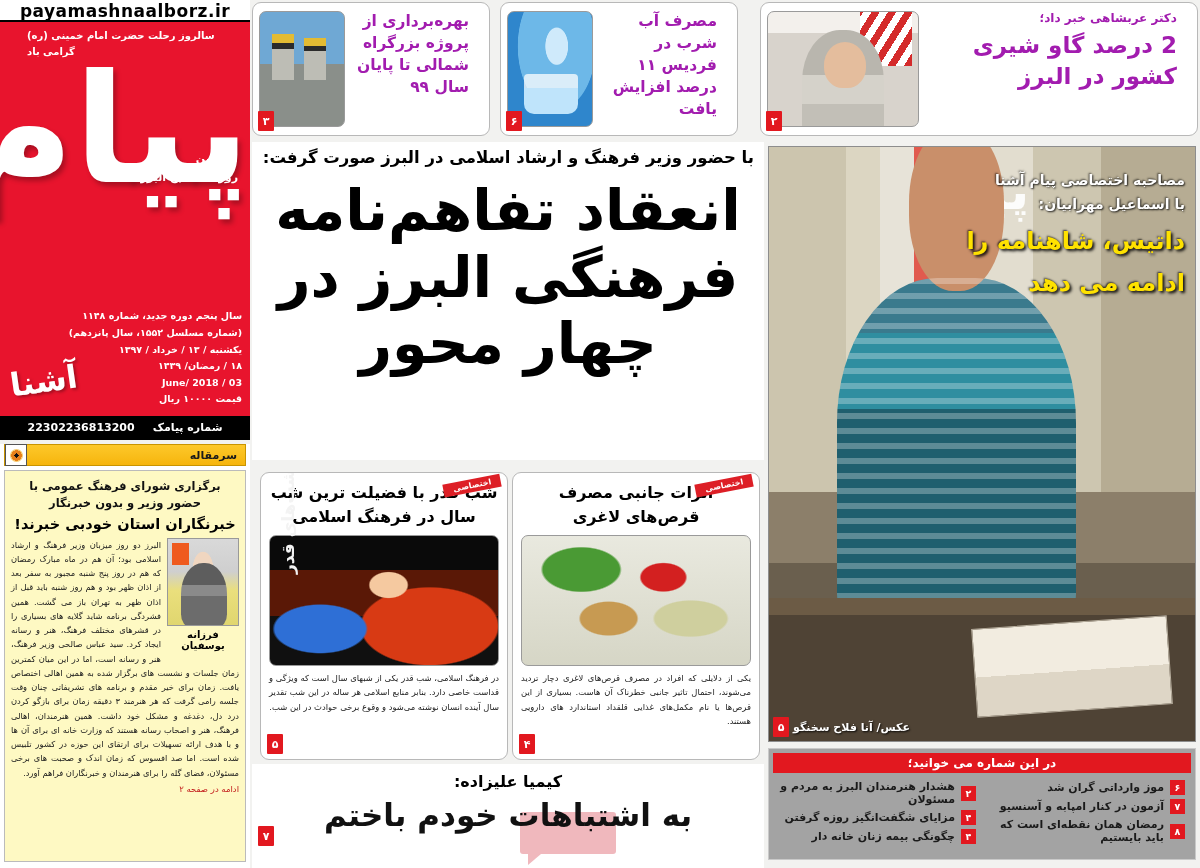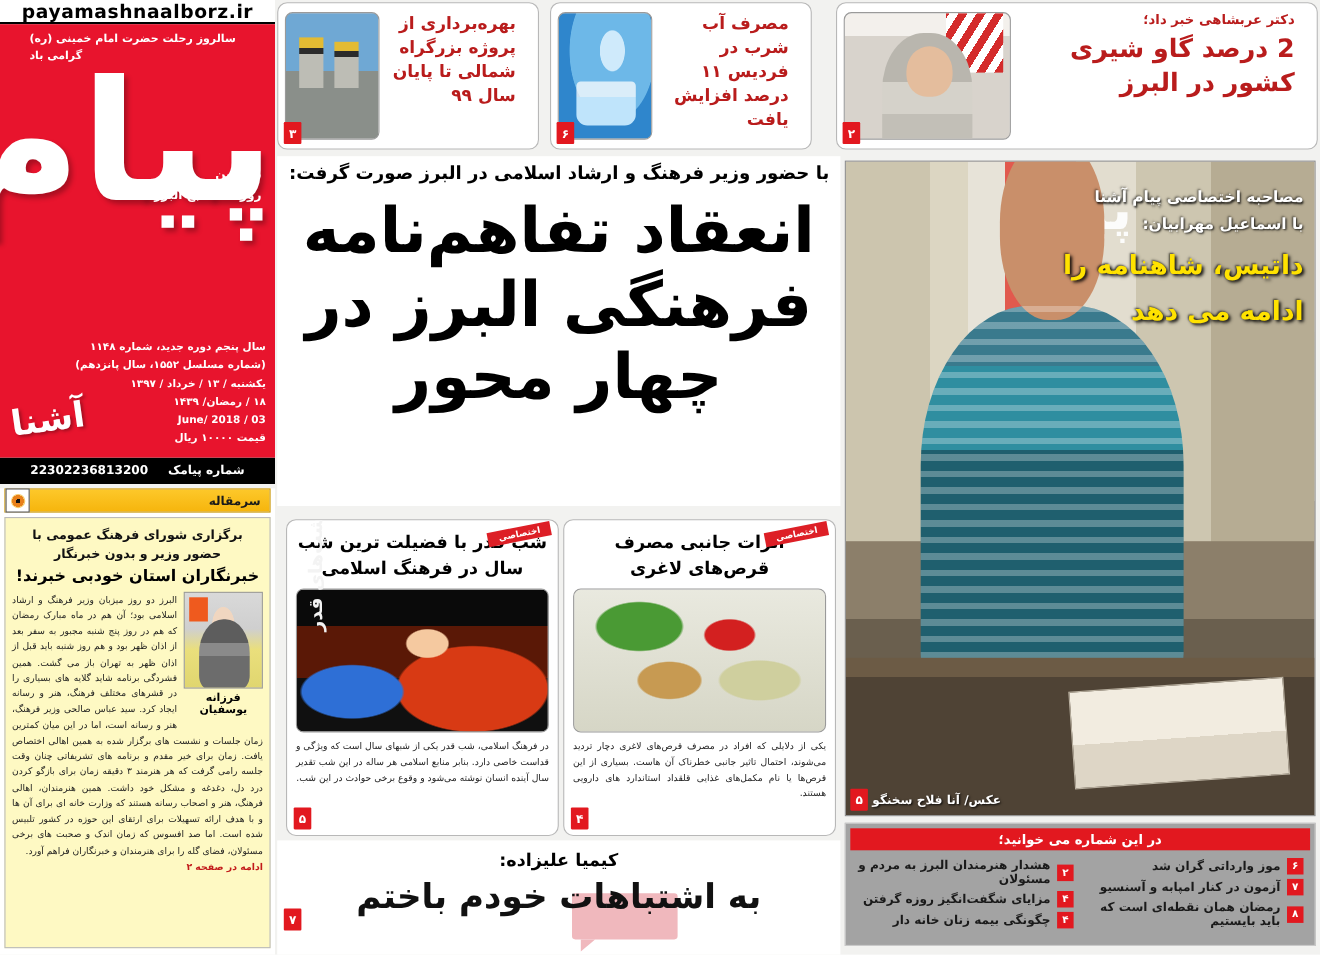--- a/index.html
+++ b/index.html
@@ -205,21 +205,21 @@
     font-size: 8.3px;
     line-height: 1.72;
     text-align: justify;
     color: #1a1a1a;
     margin-top: 1px;
   }
   .ed-cont {
     clear: both;
     margin-top: 4px;
     font-size: 8.5px;
-    font-weight: bold;
+    font-weight: normal;
     color: #c21a1a;
     text-align: right;
   }
 
   
   .topstrip {
     position: absolute;
     left: 252px; top: 0;
     width: 948px; height: 140px;
   }
@@ -233,21 +233,21 @@
   .card-a { left: 0;   top: 2px;  width: 238px; height: 134px; }
   .card-b { left: 248px; top: 2px; width: 238px; height: 134px; }
   .card-c { left: 508px; top: 2px; width: 438px; height: 134px; }
 
   .card-inner { display: flex; height: 100%; }
   .card-text {
     flex: 1;
     padding: 7px 20px 4px 4px;
     text-align: right;
     font-weight: bold;
-    color: #b91c1c;
+    color: #a21caf;
     line-height: 1.42;
   }
   .card-a .card-text, .card-b .card-text { font-size: 15.5px; }
   .card-c .card-kicker { font-size: 12px; font-weight: bold; margin-bottom: 3px; }
   .card-c .card-head { font-size: 23px; font-weight: bold; line-height: 1.36; }
   .card-photo {
     flex: 0 0 auto;
     border-radius: 7px;
     margin: 8px 6px 8px 6px;
     border: 1px solid #9a9a9a;

